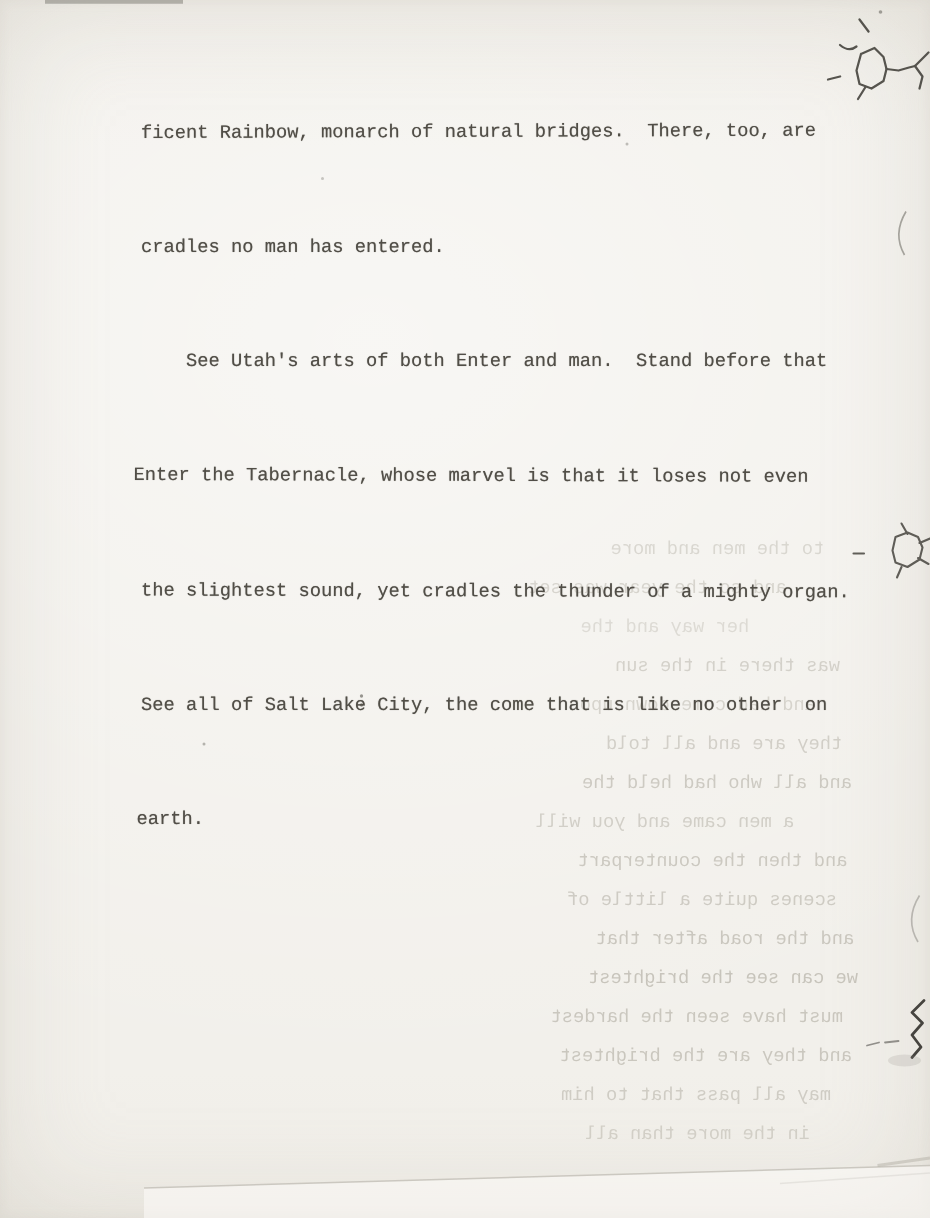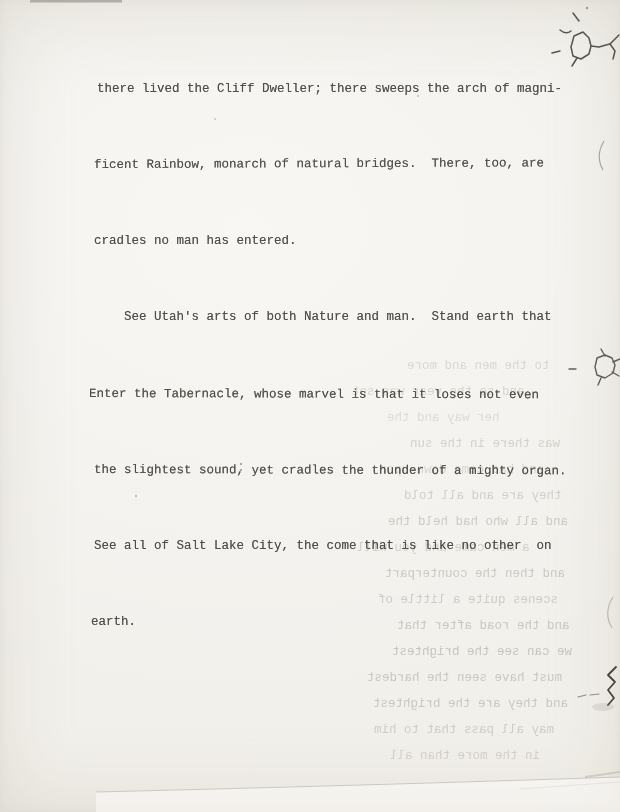--- a/index.html
+++ b/index.html
@@ -80,24 +80,23 @@
     <div class="ghost g9">scenes quite a little of</div>
     <div class="ghost g10">and the road after that</div>
     <div class="ghost g11">we can see the brightest</div>
     <div class="ghost g12">must have seen the hardest</div>
     <div class="ghost g13">and they are the brightest</div>
     <div class="ghost g14">may all pass that to him</div>
     <div class="ghost g15">in the more than all</div>
   </div>
 
   <div class="typed-block">
-    <div class="tl tl-0">there lived the Cliff Dweller; there sweeps the arch of magni-</div>
     <div class="tl tl-1">ficent Rainbow, monarch of natural bridges.  There, too, are</div>
     <div class="tl tl-2">cradles no man has entered.</div>
-    <div class="tl tl-3">    See Utah's arts of both Nature and man.  Stand earth that</div>
+    <div class="tl tl-3">    See Utah's arts of both Enter and man.  Stand before that</div>
     <div class="tl tl-5">Enter the Tabernacle, whose marvel is that it loses not even</div>
     <div class="tl tl-6">the slightest sound, yet cradles the thunder of a mighty organ.</div>
     <div class="tl tl-7">See all of Salt Lake City, the come that is like no other  on</div>
     <div class="tl tl-8">earth.</div>
     
     
     
     
     
     

